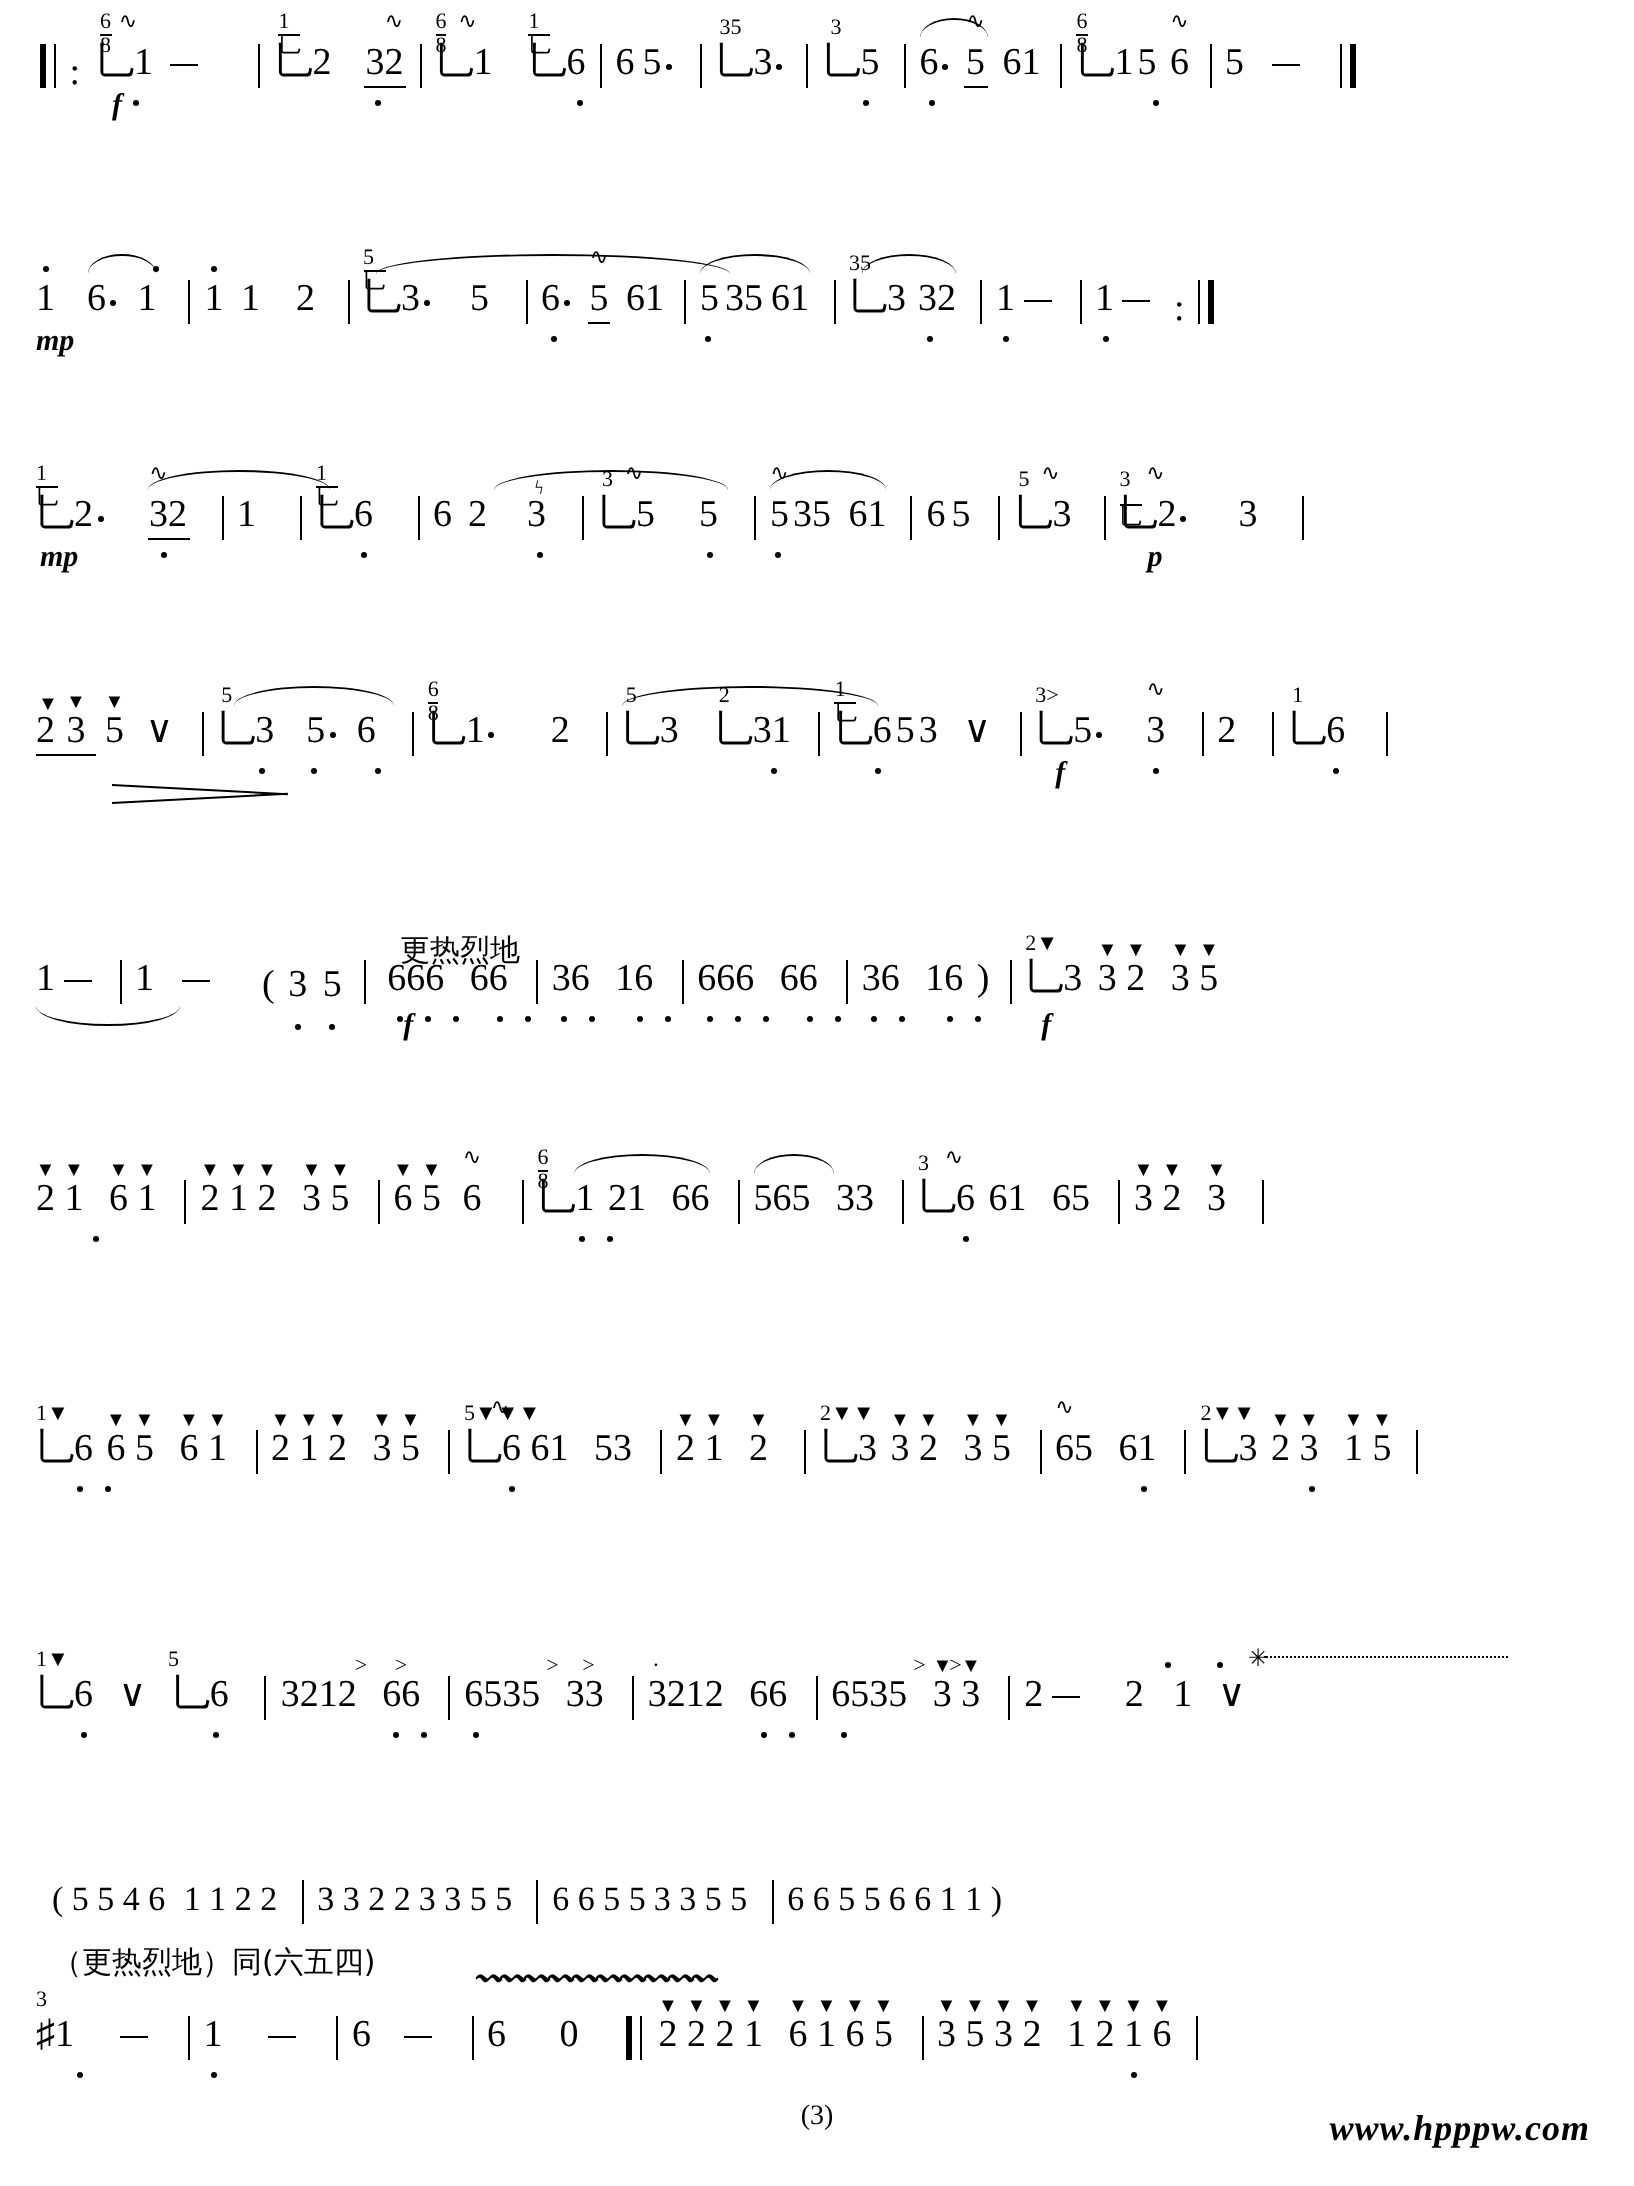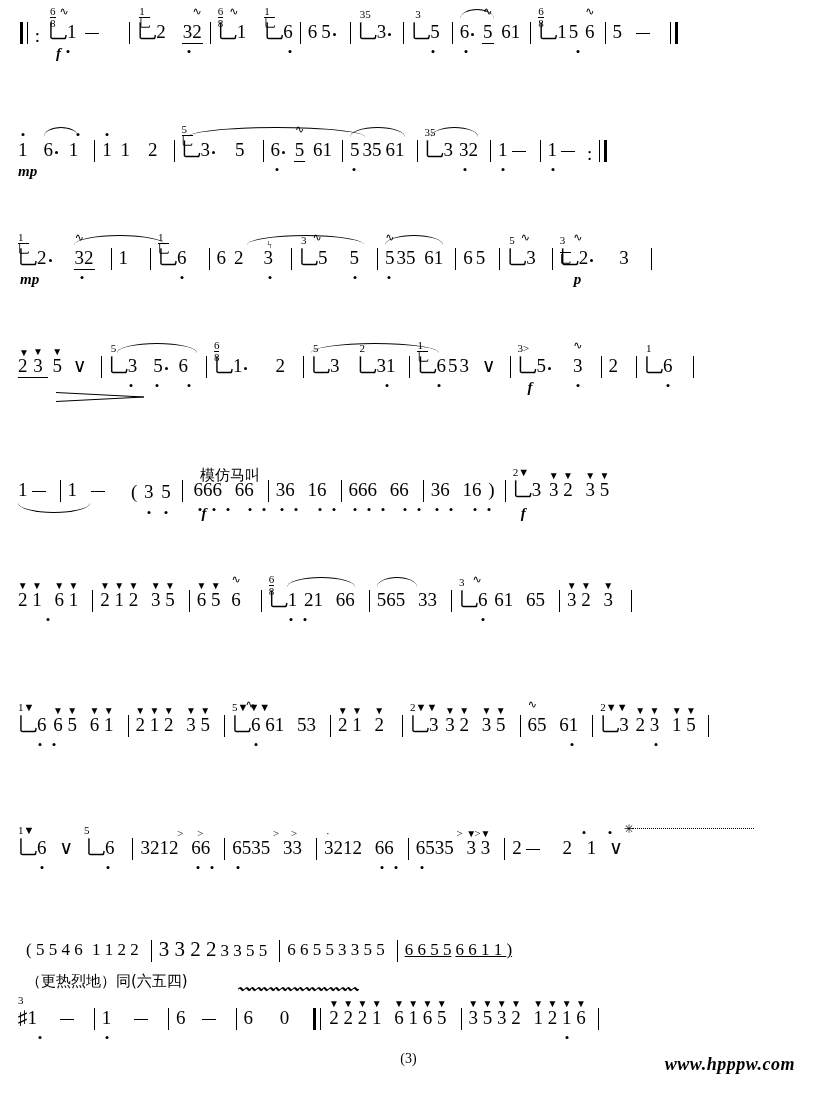--- a/index.html
+++ b/index.html
@@ -388,21 +388,21 @@
     <span class="cell">
       <span class="bracketnum" style="left:0;">2▼</span>
       <span class="num">乚3</span>
       <span class="num" style="margin-left:3px;position:relative;">3<span class="vmark">▼</span></span>
       <span class="num" style="position:relative;">2<span class="vmark">▼</span></span>
       <span class="num" style="margin-left:8px;position:relative;">3<span class="vmark">▼</span></span>
       <span class="num" style="position:relative;">5<span class="vmark">▼</span></span>
       <span class="dyn" style="position:absolute;left:8px;top:24px;">f</span>
     </span>
   </div>
-  <div class="cn" style="position:absolute;left:200px;top:466px;">模仿马叫</div>
+  <div class="cn" style="position:absolute;left:200px;top:466px;">更热烈地</div>
 
   <div class="row" style="top:590px;left:18px;">
     <span class="cell">
       <span class="num" style="position:relative;">2<span class="vmark">▼</span></span>
       <span class="num" style="position:relative;">1<span class="vmark">▼</span></span>
       <span class="num" style="margin-left:8px;position:relative;">6<span class="vmark">▼</span></span>
       <span class="num" style="position:relative;">1<span class="vmark">▼</span></span>
       <span class="dotd" style="left:30px;"></span>
     </span>
     <span class="bar" style="margin-left:14px;"></span>
@@ -561,28 +561,28 @@
   <div style="position:absolute;left:624px;top:822px;font-size:12px;">✳</div>
 
   <div class="row" style="top:940px;left:26px;height:30px;">
     <span class="cell" style="font-size:17px;">
       <span class="num" style="font-size:17px;">(</span>
       <span class="num" style="font-size:17px;">5 5 4 6</span>
       <span class="num" style="font-size:17px;margin-left:5px;">1 1 2 2</span>
     </span>
     <span class="bar" style="margin-left:12px;"></span>
     <span class="cell" style="font-size:17px;">
-      <span class="num" style="font-size:21px;">3 3 2 2</span><span class="num" style="font-size:17px;margin-left:4px;">3 3 5 5</span>
+      <span class="num" style="font-size:17px;">3 3 2 2</span><span class="num" style="font-size:17px;margin-left:4px;">3 3 5 5</span>
     </span>
     <span class="bar" style="margin-left:12px;"></span>
     <span class="cell" style="font-size:17px;">
       <span class="num" style="font-size:17px;">6 6 5 5</span><span class="num" style="font-size:17px;margin-left:4px;">3 3 5 5</span>
     </span>
     <span class="bar" style="margin-left:12px;"></span>
-    <span class="cell" style="font-size:17px;text-decoration:underline;">
+    <span class="cell" style="font-size:17px;">
       <span class="num" style="font-size:17px;">6 6 5 5</span><span class="num" style="font-size:17px;margin-left:4px;">6 6 1 1</span>
       <span class="num" style="font-size:17px;">)</span>
     </span>
   </div>
   <div class="cn" style="position:absolute;left:26px;top:972px;">（更热烈地）同(六五四)</div>
   <div class="wavy" style="position:absolute;left:238px;top:978px;">〰〰〰〰〰〰〰〰〰〰</div>
 
   <div class="row" style="top:1008px;left:18px;">
     <span class="cell">
       <span class="bracketnum" style="left:0;">3</span>

